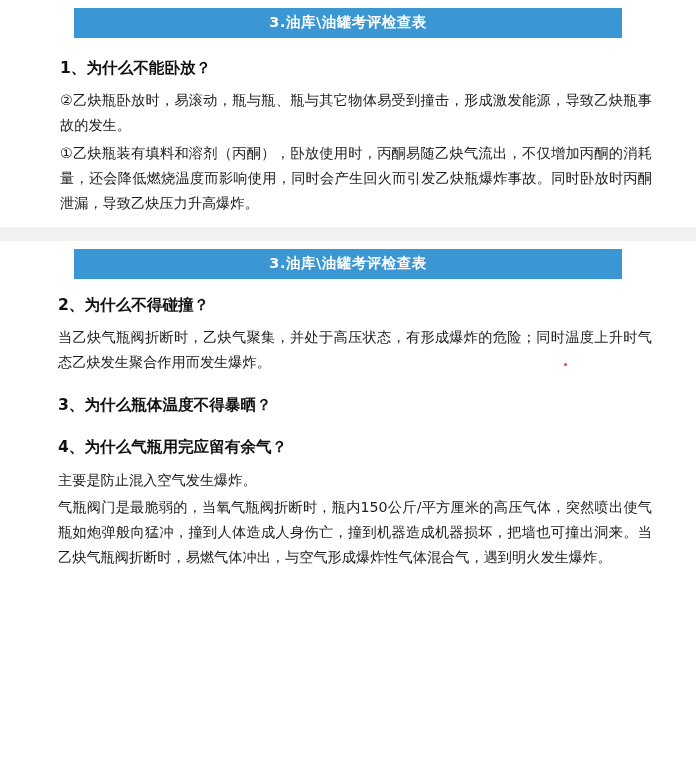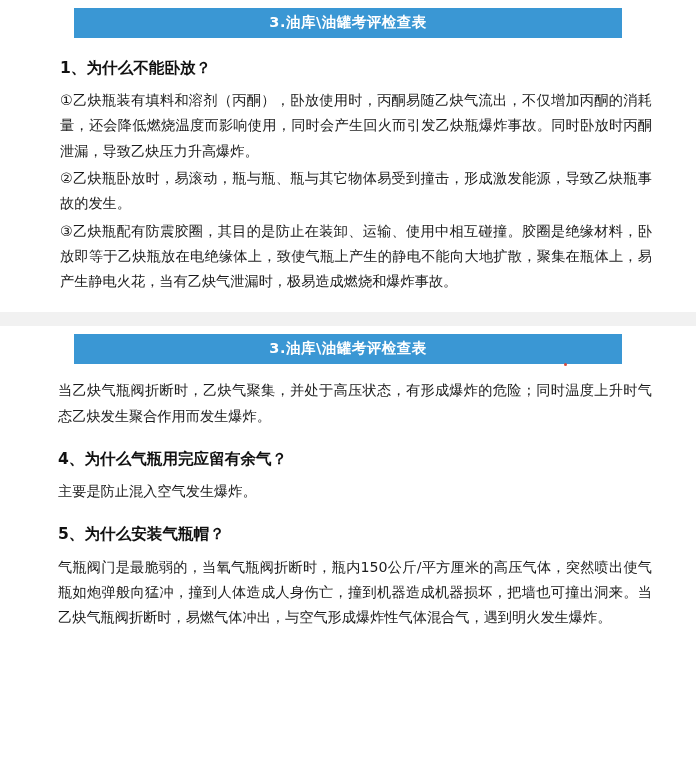--- a/index.html
+++ b/index.html
@@ -51,21 +51,21 @@
   .banner::after  { right: -150px; }
   .banner-outer {
     width: 100%;
     position: relative;
     overflow: hidden;
     display: flex;
     justify-content: center;
   }
   
   .body {
-    padding: 18px 44px 16px 60px;
+    padding: 18px 44px 8px 60px;
     color: #1b1b1b;
     font-size: 14.2px;
     line-height: 1.78;
   }
   .body.second {
     padding: 14px 44px 6px 58px;
   }
   h3.q {
     font-size: 15.6px;
     font-weight: bold;
@@ -130,48 +130,48 @@
 
     <div class="banner-wrap">
       <div class="banner-outer">
         <div class="banner">3.油库\油罐考评检查表</div>
 
       </div>
     </div>
 
     <div class="body">
       <h3 class="q">1、为什么不能卧放？</h3>
+      <p class="para">②乙炔瓶卧放时，易滚动，瓶与瓶、瓶与其它物体易受到撞击，形成激发能源，导致乙炔瓶事故的发生。</p>
       <p class="para">①乙炔瓶装有填料和溶剂（丙酮），卧放使用时，丙酮易随乙炔气流出，不仅增加丙酮的消耗量，还会降低燃烧温度而影响使用，同时会产生回火而引发乙炔瓶爆炸事故。同时卧放时丙酮泄漏，导致乙炔压力升高爆炸。</p>
-      <p class="para">②乙炔瓶卧放时，易滚动，瓶与瓶、瓶与其它物体易受到撞击，形成激发能源，导致乙炔瓶事故的发生。</p>
-      <p class="para">③乙炔瓶配有防震胶圈，其目的是防止在装卸、运输、使用中相互碰撞。胶圈是绝缘材料，卧放即等于乙炔瓶放在电绝缘体上，致使气瓶上产生的静电不能向大地扩散，聚集在瓶体上，易产生静电火花，当有乙炔气泄漏时，极易造成燃烧和爆炸事故。</p>
     </div>
 
     <div class="stamp" id="stamp1">
       <span class="logo"></span>
       <span>每日安全生产</span>
     </div>
   </div>
 
   <div class="gap"></div>
 
   <div class="card">
 
     <div class="banner-wrap">
       <div class="banner-outer">
         <div class="banner">3.油库\油罐考评检查表</div>
 
       </div>
     </div>
 
     <div class="body second">
+      <h3 class="q">2、为什么不得碰撞？</h3>
       <p class="para">当乙炔气瓶阀折断时，乙炔气聚集，并处于高压状态，有形成爆炸的危险；同时温度上升时气态乙炔发生聚合作用而发生爆炸。</p>
 
+      <h3 class="q spaced">3、为什么瓶体温度不得暴晒？</h3>
 
       <h3 class="q spaced">4、为什么气瓶用完应留有余气？</h3>
       <p class="para">主要是防止混入空气发生爆炸。</p>
 
-      <h3 class="q spaced">5、为什么安装气瓶帽？</h3>
       <p class="para tight">气瓶阀门是最脆弱的，当氧气瓶阀折断时，瓶内150公斤/平方厘米的高压气体，突然喷出使气瓶如炮弹般向猛冲，撞到人体造成人身伤亡，撞到机器造成机器损坏，把墙也可撞出洞来。当乙炔气瓶阀折断时，易燃气体冲出，与空气形成爆炸性气体混合气，遇到明火发生爆炸。</p>
     </div>
 
   </div>
 
 </div>
 
 </body></html>

